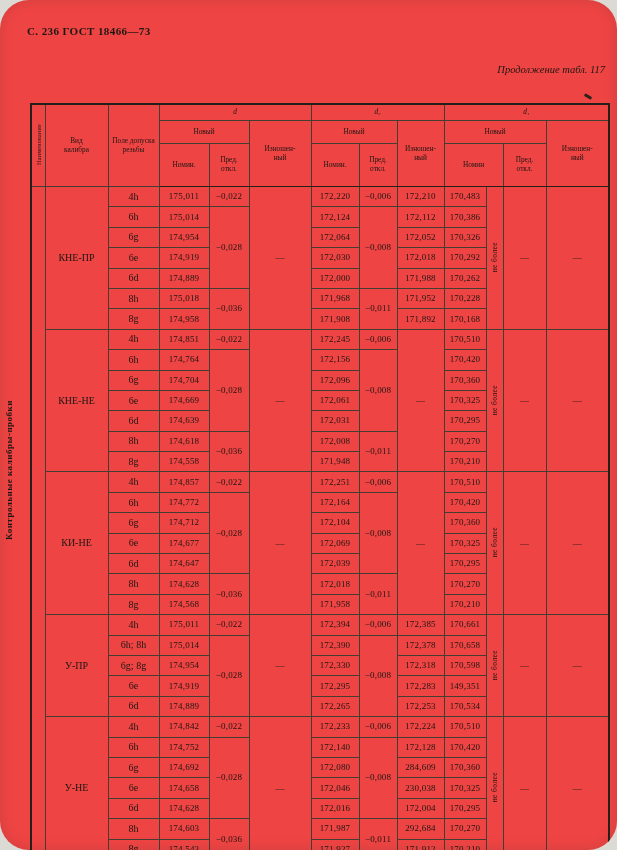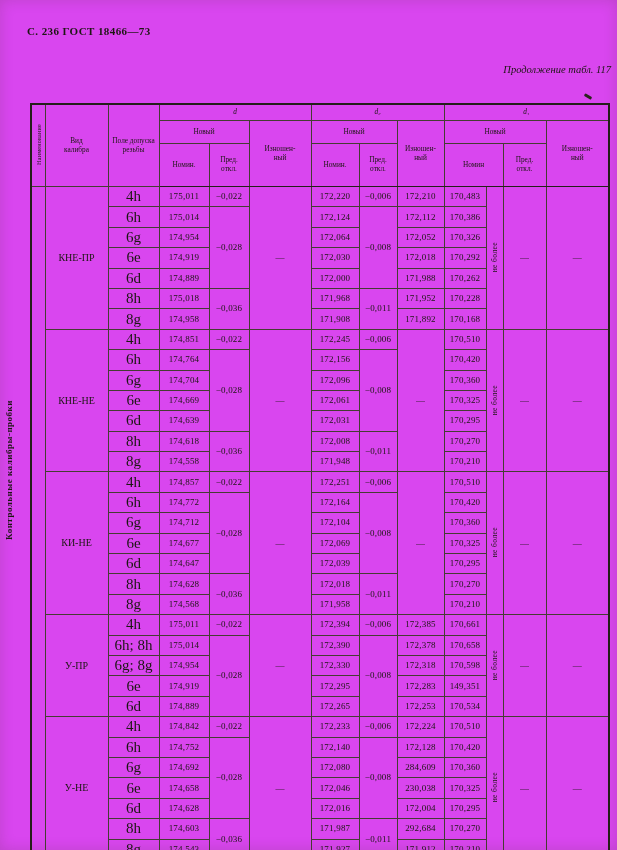--- a/index.html
+++ b/index.html
@@ -1,23 +1,23 @@
 <!DOCTYPE html>
 <html><head>
 <meta charset="utf-8">
 <style>
   html,body{margin:0;padding:0;}
   body{width:617px;height:850px;background:#dcdad4;}
   .page{
-    position:relative;width:617px;height:850px;background:#d946ef;
+    position:relative;width:617px;height:850px;background:#ef4444;
     font-family:"Liberation Serif","DejaVu Serif",serif;color:#1c1712;
-    overflow:hidden;box-shadow:inset 0 0 14px rgba(60,50,30,.18);
+    overflow:hidden;box-shadow:inset 0 0 14px rgba(60,50,30,.18);border-radius:29px;
   }
   .hdr-left{position:absolute;top:25px;left:27px;font-size:11px;font-weight:bold;letter-spacing:.4px;}
-  .continuation{position:absolute;top:64px;right:6px;font-size:10.5px;font-style:italic;}
+  .continuation{position:absolute;top:64px;right:12px;font-size:10.5px;font-style:italic;}
   .title{position:absolute;top:79px;left:30px;width:578px;text-align:center;font-size:9.5px;font-weight:bold;}
   .units{position:absolute;top:92px;left:30px;width:578px;text-align:center;font-size:8.5px;}
   .artifact{position:absolute;left:584px;top:95px;width:8px;height:3px;background:#2a241d;transform:rotate(32deg);border-radius:1px;}
   .side-label{
     position:absolute;left:1px;top:320px;width:16px;height:300px;
     display:flex;align-items:center;justify-content:center;
     font-weight:bold;font-size:9px;
   }
   .vtext{writing-mode:vertical-rl;transform:rotate(180deg);display:inline-block;white-space:nowrap;letter-spacing:.5px;}
   .gost-table{
@@ -30,21 +30,21 @@
   }
   .gost-table thead th{font-size:7.3px;line-height:1.2;padding:1px;white-space:pre-line;}
   .gost-table thead th .vtext{font-size:6.2px;letter-spacing:.2px;}
   .hrow-a th{height:13px;}
   .hrow-b th{height:20px;}
   .hrow-c th{height:40px;}
   thead tr.hrow-c th, thead th[rowspan="2"]{border-bottom:1.5px solid #241f19;}
   .dh{font-style:italic;font-size:9.5px;}
   .gost-table td{font-size:9px;height:19.4px;line-height:1;}
   td.vid{font-size:10px;}
-  td.pole{font-size:15px;}
+  td.pole{font-size:10px;}
   td.num{font-size:9px;letter-spacing:.2px;}
   td.nb{font-size:7.5px;}
   td.nb .vtext{letter-spacing:.4px;}
 </style>
 </head>
 <body>
 
 <div class="page">
 
   <div class="hdr-left">С. 236 ГОСТ 18466—73</div>

